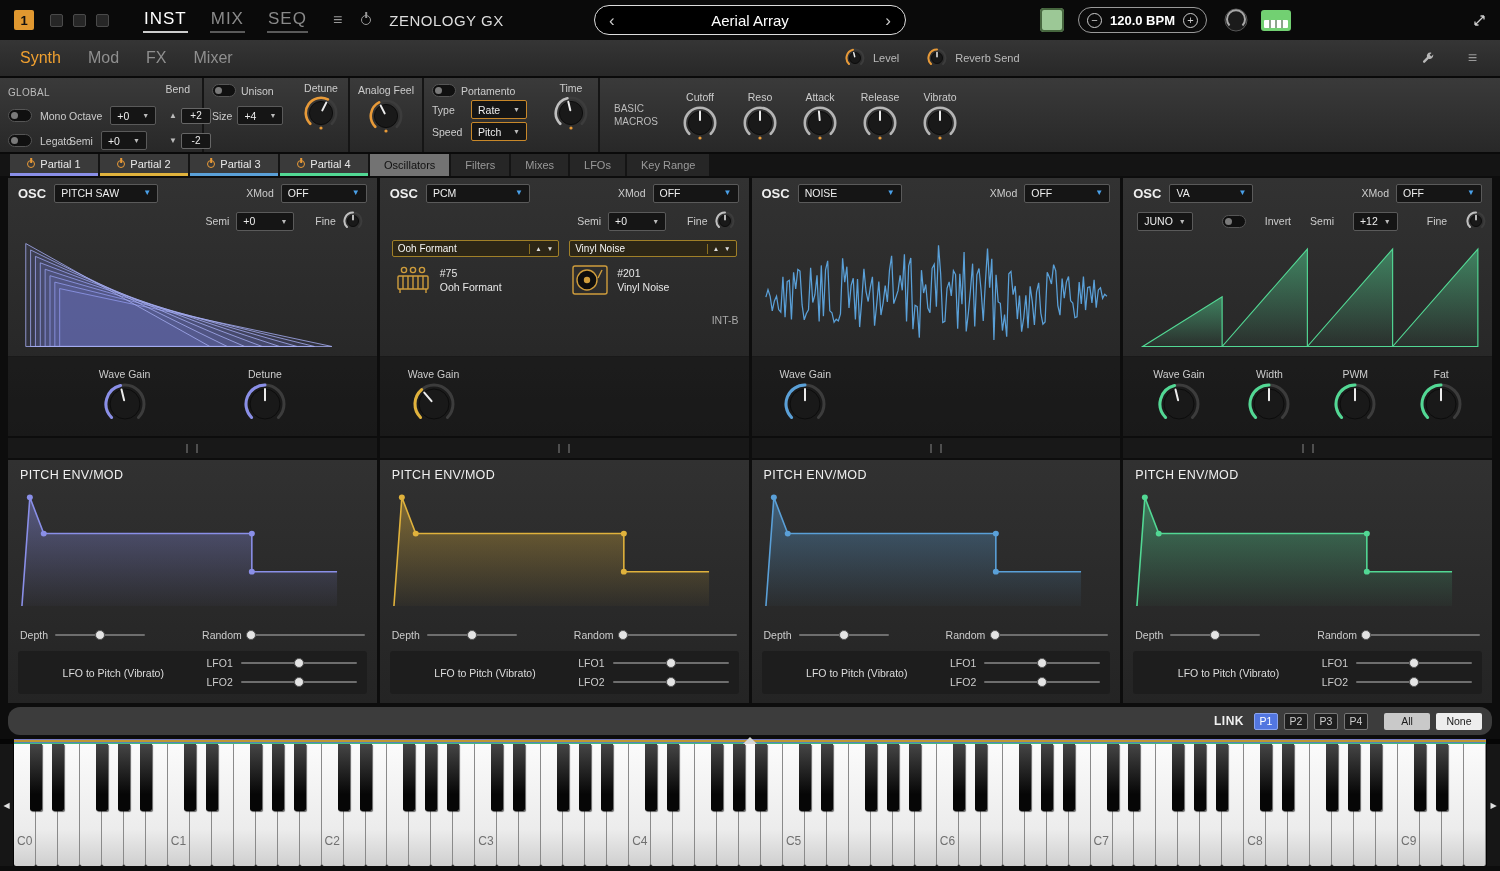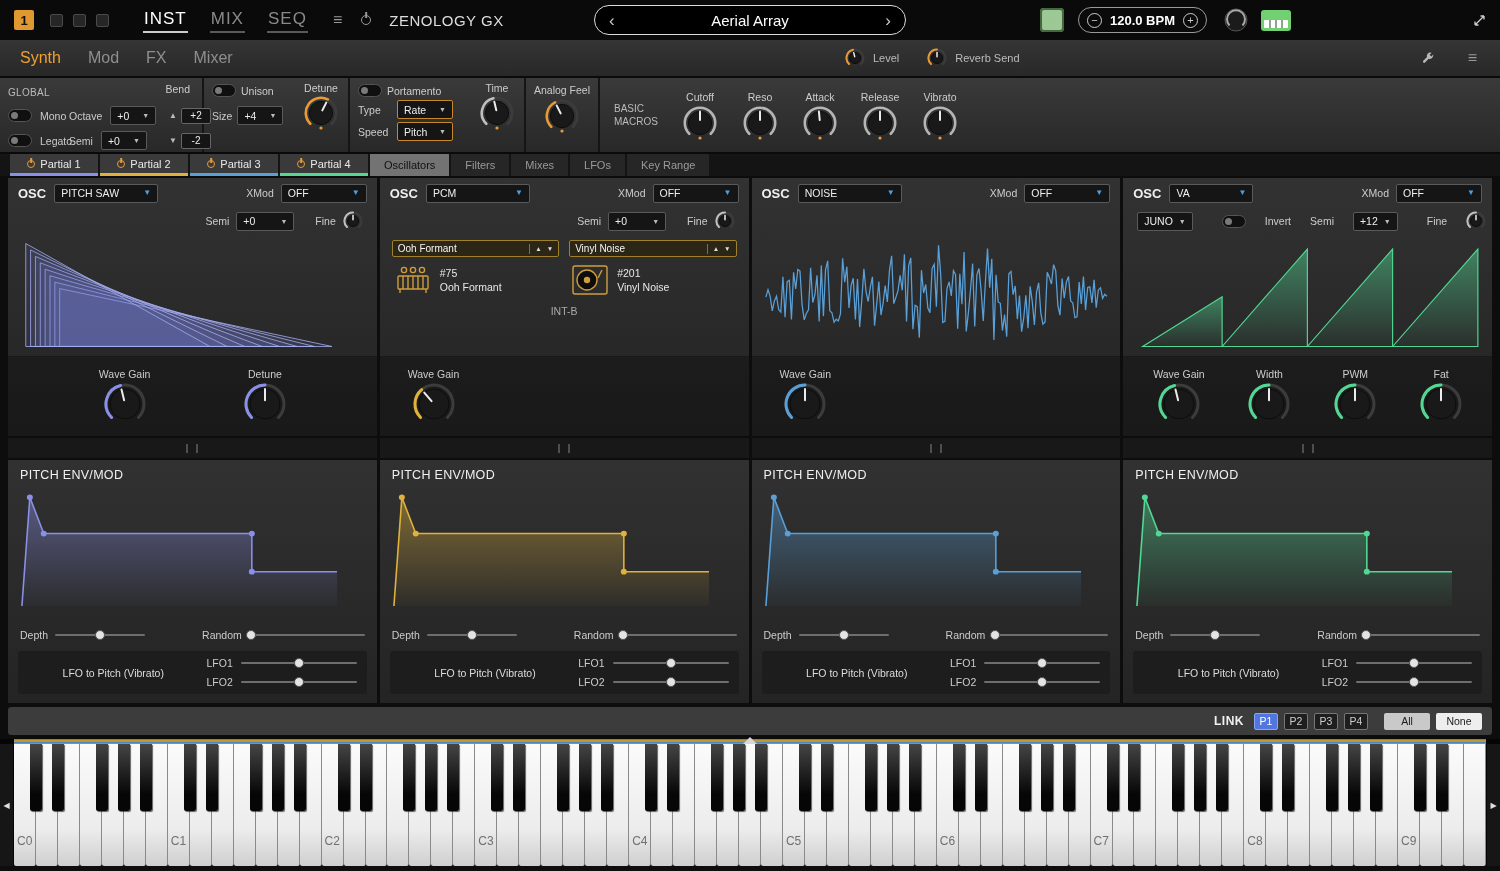--- a/index.html
+++ b/index.html
@@ -98,21 +98,21 @@
   .kblock{display:flex;flex-direction:column;align-items:center;gap:3px}
   .klabel{font-size:10.5px;color:#ccc}
   .knob{display:inline-flex;cursor:pointer}
   
   .pcm-slots{display:flex;gap:10px;padding:2px 2px}
   .pcm-slot{flex:1;min-width:0}
   .pcm-head{height:17px;background:#2c2616;border:1px solid #a08028;display:flex;align-items:center;justify-content:space-between;padding:0 5px;font-size:10px;color:#f5f5f5;border-radius:2px;cursor:pointer}
   .pcm-head .ud{display:flex;gap:5px;align-items:center;font-size:6.5px;color:#ddd;border-left:1px solid #8a7020;padding-left:5px;height:10px}
   .pcm-body{display:flex;gap:8px;margin-top:7px;padding-left:2px}
   .pcm-meta{display:flex;flex-direction:column;gap:2px;font-size:10.5px;color:#e8e8e8;padding-top:3px}
-  .pcm-bank{text-align:center;font-size:10.5px;color:#aaa;margin-top:7px}
+  .pcm-bank{text-align:right;font-size:10.5px;color:#aaa;margin-top:16px}
 
   
   .connector{height:24px;background:#0d0d0d;display:flex;gap:3px;padding:2px 8px}
   .conn-cell{flex:1;background:#181818;display:flex;align-items:center;justify-content:center}
   .conn-cell .handle{width:12px;height:9px;border-left:2px solid #4e4e4e;border-right:2px solid #4e4e4e}
 
   
   .pitch-row{display:flex;gap:3px;padding:0 8px;height:243px;background:#0d0d0d}
   .pitch-col{flex:1;background:linear-gradient(#313131,#242424);display:flex;flex-direction:column;min-width:0}
   .pitch-title{padding:8px 12px 2px;font-size:12.5px;color:#f0f0f0;letter-spacing:.3px}
@@ -125,21 +125,21 @@
   .slider .track{position:absolute;left:0;right:0;top:5px;height:2px;background:#6e6e6e;border-radius:1px}
   .slider .thumb{position:absolute;top:1px;width:10px;height:10px;border-radius:50%;background:#e4e4e4;border:1px solid #555;transform:translateX(-50%)}
   .s-depth{width:90px}.s-random{width:116px}
   .lfo-panel{margin:6px 10px 9px;background:#1d1d1d;border-radius:3px;display:flex;align-items:center;padding:6px 10px;gap:8px}
   .lfo-caption{flex:1;text-align:center;font-size:10.5px;color:#ddd}
   .lfo-rows{display:flex;flex-direction:column;gap:7px}
   .lrow{display:flex;align-items:center;gap:8px;font-size:10.5px;color:#ccc}
   .lrow .slider{width:116px}
 
   
-  .linkbar{height:28px;margin:4px 8px;background:#3c3c3c;border-radius:3px;display:flex;align-items:center;justify-content:flex-end;gap:6px;padding-right:10px}
+  .linkbar{height:28px;margin:4px 8px;background:#3c3c3c;border-radius:12px;display:flex;align-items:center;justify-content:flex-end;gap:6px;padding-right:10px}
   .link-label{font-size:12px;font-weight:bold;color:#f0f0f0;letter-spacing:.5px;margin-right:4px}
   .pbtn{width:24px;height:17px;background:#1e1e1e;border:1px solid #777;border-radius:2px;color:#ccc;font-size:10.5px;display:flex;align-items:center;justify-content:center;cursor:pointer}
   .pbtn.active{background:#5276e0;border-color:#8aa4f0;color:#fff}
   .wbtn{width:46px;height:17px;border-radius:2px;font-size:10.5px;display:flex;align-items:center;justify-content:center;color:#1a1a1a;cursor:pointer}
   .wbtn.all{background:#c9c9c9;margin-left:10px}
   .wbtn.none{background:#eeeeee}
 
   
   .keyboard{position:relative;height:127px;background:#050505;margin-top:1px}
   .zstrip{position:absolute;top:0;left:14px;right:14px;height:5px;display:flex;flex-direction:column;z-index:3}
@@ -303,20 +303,33 @@
               <path d="M6.25 27.75 A15.2 15.2 0 1 1 27.75 27.75" stroke="#3c3c3c" stroke-width="2.6" fill="none" stroke-linecap="round"></path>
               <path d="M6.25 27.75 A15.2 15.2 0 0 1 23.90 3.46" stroke="#e89a38" stroke-width="2.6" fill="none" stroke-linecap="round"></path>
               <line x1="18.32" y1="14.42" x2="22.27" y2="6.66" stroke="#ececec" stroke-width="2" stroke-linecap="round"></line>
               <circle cx="17" cy="32" r="1.6" fill="#e89a38"></circle>
             </svg>
           </span>
       </div>
     </div>
   </div>
 
+  <div class="gsec g-analog">
+    <span class="tl">Analog Feel</span>
+    <span class="knob knob-md">
+        <svg width="34" height="34" viewBox="0 0 34 34">
+          <circle cx="17" cy="17" r="11.6" fill="#191919" stroke="#0c0c0c"></circle>
+          <path d="M6.25 27.75 A15.2 15.2 0 1 1 27.75 27.75" stroke="#3c3c3c" stroke-width="2.6" fill="none" stroke-linecap="round"></path>
+          <path d="M6.25 27.75 A15.2 15.2 0 0 1 10.10 3.46" stroke="#e89a38" stroke-width="2.6" fill="none" stroke-linecap="round"></path>
+          <line x1="15.68" y1="14.42" x2="11.73" y2="6.66" stroke="#ececec" stroke-width="2" stroke-linecap="round"></line>
+          <circle cx="17" cy="32" r="1.6" fill="#e89a38"></circle>
+        </svg>
+      </span>
+  </div>
+
   <div class="gsec g-porta">
     <div class="u-wrap">
       <div class="p-left">
         <div class="trow">
             <span class="toggle"></span>
             <span class="tl">Portamento</span>
           </div>
         <div class="trow">
             <span class="tl">Type</span>
           <div class="dd orange" style="width:56px">
@@ -338,33 +351,20 @@
             <svg width="34" height="34" viewBox="0 0 34 34">
               <circle cx="17" cy="17" r="11.6" fill="#191919" stroke="#0c0c0c"></circle>
               <path d="M6.25 27.75 A15.2 15.2 0 1 1 27.75 27.75" stroke="#3c3c3c" stroke-width="2.6" fill="none" stroke-linecap="round"></path>
               <path d="M6.25 27.75 A15.2 15.2 0 0 1 13.45 2.22" stroke="#c0c0c0" stroke-width="2.6" fill="none" stroke-linecap="round"></path>
               <line x1="16.32" y1="14.18" x2="14.29" y2="5.72" stroke="#ececec" stroke-width="2" stroke-linecap="round"></line>
               <circle cx="17" cy="32" r="1.6" fill="#e89a38"></circle>
             </svg>
           </span>
       </div>
     </div>
-  </div>
-
-  <div class="gsec g-analog">
-    <span class="tl">Analog Feel</span>
-    <span class="knob knob-md">
-        <svg width="34" height="34" viewBox="0 0 34 34">
-          <circle cx="17" cy="17" r="11.6" fill="#191919" stroke="#0c0c0c"></circle>
-          <path d="M6.25 27.75 A15.2 15.2 0 1 1 27.75 27.75" stroke="#3c3c3c" stroke-width="2.6" fill="none" stroke-linecap="round"></path>
-          <path d="M6.25 27.75 A15.2 15.2 0 0 1 10.10 3.46" stroke="#e89a38" stroke-width="2.6" fill="none" stroke-linecap="round"></path>
-          <line x1="15.68" y1="14.42" x2="11.73" y2="6.66" stroke="#ececec" stroke-width="2" stroke-linecap="round"></line>
-          <circle cx="17" cy="32" r="1.6" fill="#e89a38"></circle>
-        </svg>
-      </span>
   </div>
 
   <div class="gsec g-macros">
     <span class="bm-label">BASIC MACROS</span>
     <div class="macro">
         <span class="mlabel">Cutoff</span>
         <span class="knob knob-md">
           <svg width="34" height="34" viewBox="0 0 34 34">
             <circle cx="17" cy="17" r="11.6" fill="#191919" stroke="#0c0c0c"></circle>
             <path d="M6.25 27.75 A15.2 15.2 0 1 1 27.75 27.75" stroke="#b5b5b5" stroke-width="2.6" fill="none" stroke-linecap="round"></path>

